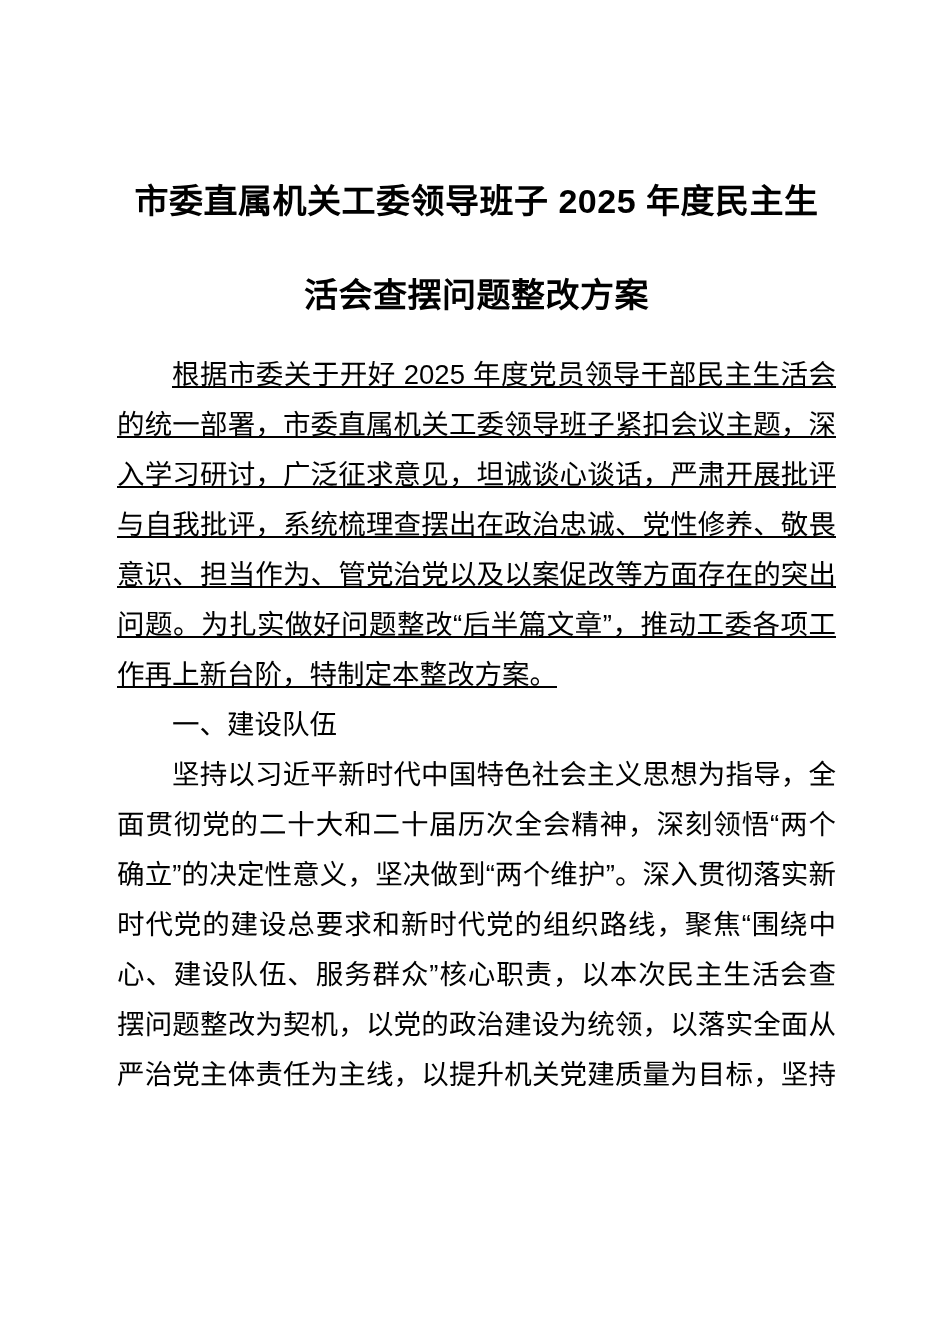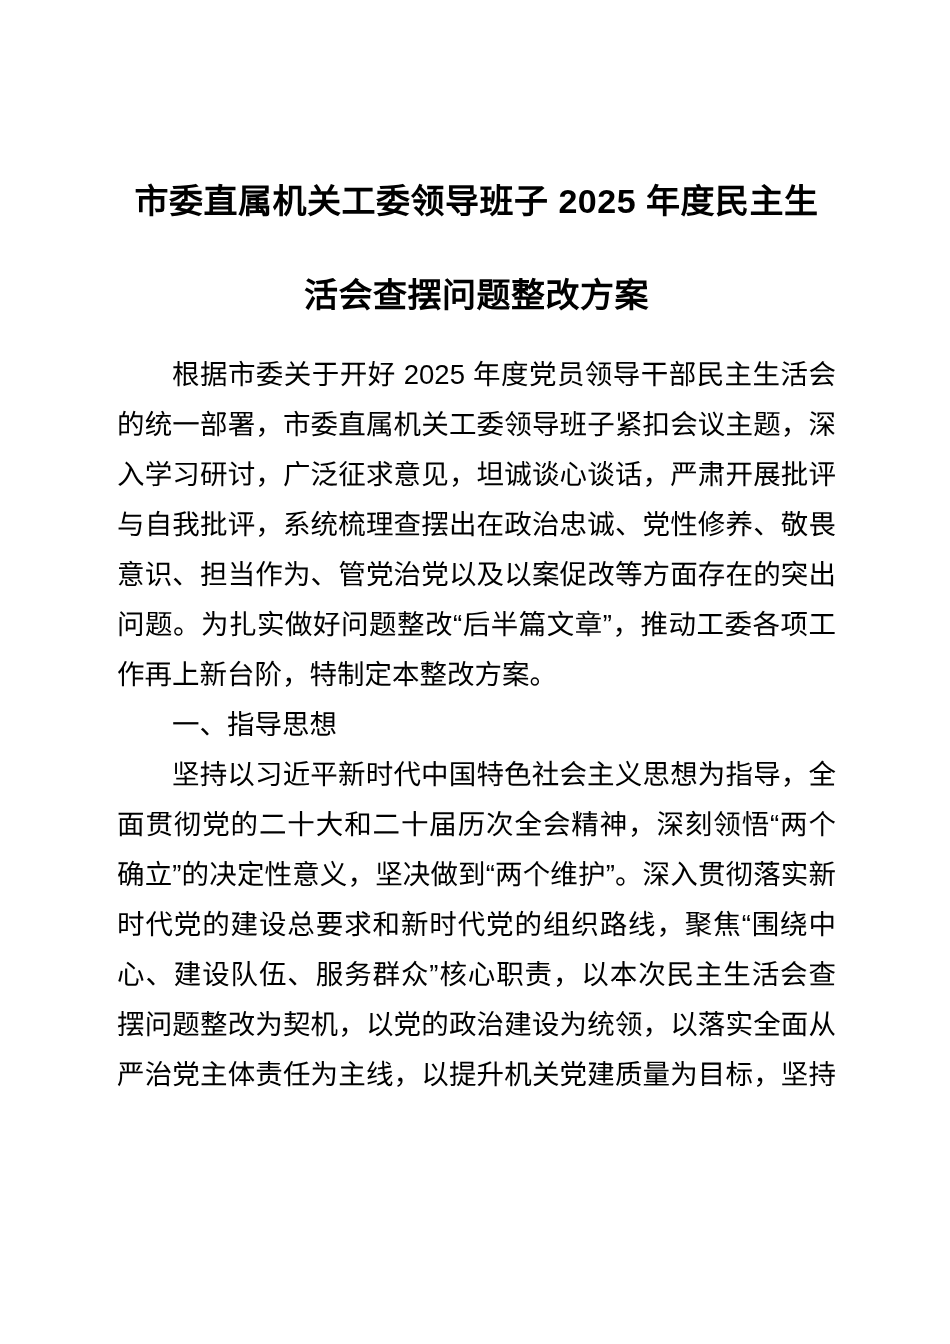--- a/index.html
+++ b/index.html
@@ -49,20 +49,21 @@
     color: #000000;
     text-align: justify;
     text-justify: inter-character;
     text-indent: 2em;
     word-break: break-all;
     letter-spacing: 0;
   }
 
   .para.first-body {
     margin-top: 30px;
+    text-decoration: underline;
   }
 
   .section-heading {
     margin: 0;
     font-family: "Liberation Sans", "DejaVu Sans", sans-serif;
     font-size: 27.5px;
     line-height: 50px;
     font-weight: normal;
     color: #000000;
     text-align: left;
@@ -76,18 +77,18 @@
 <div class="page">
   <div class="page-body">
 
     <h1 class="doc-title">
       <span style="display: block;">市委直属机关工委领导班子 2025 年度民主生</span>
       <span style="display: block; margin-top: 44px;">活会查摆问题整改方案</span>
     </h1>
 
     <p class="para first-body">根据市委关于开好 2025 年度党员领导干部民主生活会的统一部署，市委直属机关工委领导班子紧扣会议主题，深入学习研讨，广泛征求意见，坦诚谈心谈话，严肃开展批评与自我批评，系统梳理查摆出在政治忠诚、党性修养、敬畏意识、担当作为、管党治党以及以案促改等方面存在的突出问题。为扎实做好问题整改“后半篇文章”，推动工委各项工作再上新台阶，特制定本整改方案。</p>
 
-    <p class="section-heading">一、指导思想</p>
+    <p class="section-heading">一、建设队伍</p>
 
     <p class="para">坚持以习近平新时代中国特色社会主义思想为指导，全面贯彻党的二十大和二十届历次全会精神，深刻领悟“两个确立”的决定性意义，坚决做到“两个维护”。深入贯彻落实新时代党的建设总要求和新时代党的组织路线，聚焦“围绕中心、建设队伍、服务群众”核心职责，以本次民主生活会查摆问题整改为契机，以党的政治建设为统领，以落实全面从严治党主体责任为主线，以提升机关党建质量为目标，坚持问题导向、目标导向、结果导向相统一，发扬彻底的自我革命精神，着力补短板、强弱项、固根基、扬优势，切实把整改成果转化</p>
 
   </div>
 </div>
 
 </body></html>

